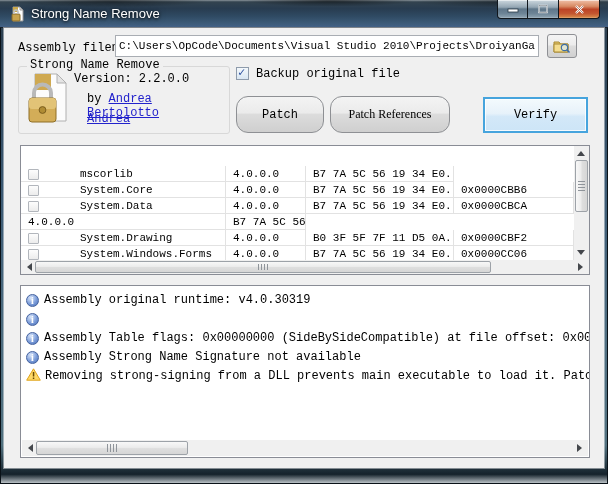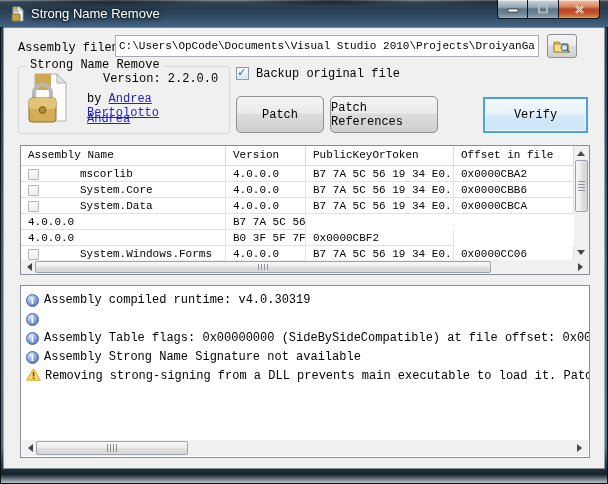--- a/index.html
+++ b/index.html
@@ -44,37 +44,37 @@
   .browse-btn { position:absolute; left:543px; top:6px; width:30px; height:24px;
     border:1px solid #8e9094; border-radius:3px;
     background:linear-gradient(180deg,#f4f4f4 0%,#ececec 45%,#dddddd 50%,#d0d0d0 100%);
     display:flex; align-items:center; justify-content:center; }
 
   
   .groupbox { position:absolute; left:14px; top:38px; width:212px; height:68px;
     border:1px solid #d8d8d8; border-radius:3px; }
   .groupbox-title { position:absolute; left:8px; top:-9px; background:#f0f0f0; padding:0 3px; }
   .app-icon { position:absolute; left:8px; top:5px; }
-  .gb-version { position:absolute; left:84px; top:5px;text-align:center; }
+  .gb-version { position:absolute; left:55px; top:5px;text-align:center; }
   .gb-byline { position:absolute; left:68px; top:25px; }
   .gb-credits { position:absolute; left:68px; top:45px; }
   .link { color:#2222cc; text-decoration:underline; cursor:pointer; }
 
   
   .backup-box { position:absolute; left:232px; top:39px; width:13px; height:13px;
     border:1px solid #8e9bab; background:linear-gradient(180deg,#f4f8fb,#d9e6f2); position:absolute; }
   .backup-box .tick { position:absolute; left:1px; top:-3px; font-size:12px; font-weight:bold; color:#2b4f9e; }
   .backup-label { position:absolute; left:252px; top:39px;font-family:Liberation Mono, monospace; }
 
-  .btn { position:absolute; border:1px solid #8e9094; border-radius:5px;
+  .btn { position:absolute; border:1px solid #8e9094; border-radius:12px;
     background:linear-gradient(180deg,#f3f3f3 0%,#ebebeb 45%,#dcdcdc 50%,#cfcfcf 100%);
     font:12px "Liberation Mono","DejaVu Sans Mono",monospace; display:flex; align-items:center; justify-content:center;
     cursor:pointer; }
   .btn-patch { left:232px; top:68px; width:88px; height:37px; }
-  .btn-patchref { left:326px; top:68px; width:108px; height:37px; }
+  .btn-patchref { left:326px; top:68px; width:120px; height:37px;font-family:Liberation Serif, serif; }
   .btn-verify { left:479px; top:69px; width:105px; height:36px;
     border:2px solid #46a4dd; border-radius:0;
     background:linear-gradient(180deg,#f3fafd 0%,#e7f2fa 45%,#d3e8f8 55%,#cde5f7 100%);
     box-shadow:inset 0 0 0 1px rgba(255,255,255,.8); }
 
   
   .asm-table { position:absolute; left:16px; top:117px; width:570px; height:130px;
     border:1px solid #898c95; background:#fff; overflow:hidden; }
   .thead { position:absolute; left:0; top:0; right:15px; height:20px; display:grid;
     grid-template-columns:205px 80px 148px 1fr; }
@@ -188,35 +188,28 @@
     <span class="backup-box">
       <span class="tick">✓</span>
     </span>
     <span class="backup-label">Backup original file</span>
 
     <div class="btn btn-patch">Patch</div>
     <div class="btn btn-patchref">Patch References</div>
     <div class="btn btn-verify">Verify</div>
 
     <div class="asm-table">
-      <div class="thead">
-        <div class="th">Assembly Name</div>
-        <div class="th">Version</div>
-        <div class="th">PublicKeyOrToken</div>
-        <div class="th">Offset in file</div>
-      </div>
       <div class="tbody">
         <div class="trow">
           <div class="td">
               <span class="row-cb"></span>
               <span>mscorlib</span>
             </div>
           <div class="td">4.0.0.0</div>
           <div class="td">B7 7A 5C 56 19 34 E0...</div>
-          <div class="td">0x0000CBA2</div>
         </div>
         <div class="trow">
           <div class="td">
               <span class="row-cb"></span>
               <span>System.Core</span>
             </div>
           <div class="td">4.0.0.0</div>
           <div class="td">B7 7A 5C 56 19 34 E0...</div>
           <div class="td">0x0000CBB6</div>
         </div>
@@ -227,20 +220,24 @@
             </div>
           <div class="td">4.0.0.0</div>
           <div class="td">B7 7A 5C 56 19 34 E0...</div>
           <div class="td">0x0000CBCA</div>
         </div>
         <div class="trow">
           <div class="td">4.0.0.0</div>
           <div class="td">B7 7A 5C 56 19 34 E0...</div>
         </div>
         <div class="trow">
+          <div class="td">
+              <span class="row-cb"></span>
+              <span>System.Drawing</span>
+            </div>
           <div class="td">4.0.0.0</div>
           <div class="td">B0 3F 5F 7F 11 D5 0A...</div>
           <div class="td">0x0000CBF2</div>
         </div>
         <div class="trow">
           <div class="td">
               <span class="row-cb"></span>
               <span>System.Windows.Forms</span>
             </div>
           <div class="td">4.0.0.0</div>
@@ -262,21 +259,21 @@
           </div>
         <span class="arr arr-right"></span>
       </div>
     </div>
 
     <div class="log-panel">
       <div class="log-line" style="top:5px">
         <span class="log-icon">
             <span class="info-badge">i</span>
           </span>
-        <span>Assembly compiled runtime: v4.0.30319</span>
+        <span>Assembly original runtime: v4.0.30319</span>
       </div>
       <div class="log-line" style="top:24px">
         <span class="log-icon">
             <span class="info-badge">i</span>
           </span>
       </div>
       <div class="log-line" style="top:43px">
         <span class="log-icon">
             <span class="info-badge">i</span>
           </span>

